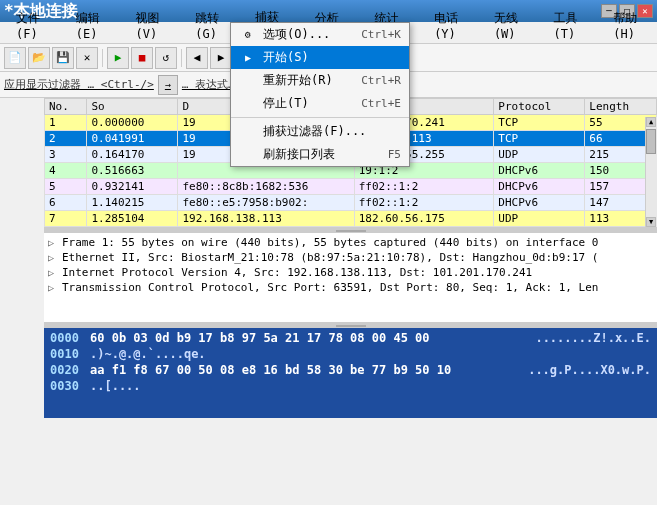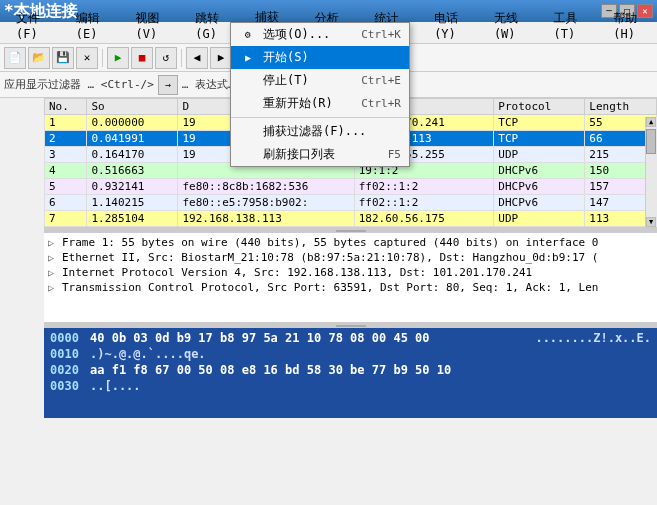--- a/index.html
+++ b/index.html
@@ -95,20 +95,21 @@
 
     
     .filter-bar {
       background: #f5f5f5;
       height: 26px;
       display: flex;
       align-items: center;
       padding: 2px 4px;
       border-bottom: 1px solid #ccc;
       gap: 4px;
+      text-decoration: underline;
     }
     .filter-label {
       font-size: 11px;
       color: #333;
       white-space: nowrap;
     }
     .filter-arrow {
       width: 20px;
       height: 20px;
       background: #e0e0e0;
@@ -358,27 +359,27 @@
     <span class="bullet">⚙</span>
     <span>选项(O)...</span>
     <span class="shortcut">Ctrl+K</span>
   </div>
   <div class="dropdown-item highlighted">
     <span class="bullet">▶</span>
     <span>开始(S)</span>
   </div>
   <div class="dropdown-item">
     <span class="bullet"> </span>
+    <span>重新开始(R)</span>
+    <span class="shortcut">Ctrl+R</span>
+  </div>
+  <div class="dropdown-item">
+    <span class="bullet"> </span>
     <span>停止(T)</span>
     <span class="shortcut">Ctrl+E</span>
-  </div>
-  <div class="dropdown-item">
-    <span class="bullet"> </span>
-    <span>重新开始(R)</span>
-    <span class="shortcut">Ctrl+R</span>
   </div>
   <div class="dropdown-separator"></div>
   <div class="dropdown-item">
     <span class="bullet"> </span>
     <span>捕获过滤器(F)...</span>
   </div>
   <div class="dropdown-item">
     <span class="bullet"> </span>
     <span>刷新接口列表</span>
     <span class="shortcut">F5</span>
@@ -487,30 +488,31 @@
         </div>
       </div>
   </div>
 
   <div class="splitter"></div>
 
   <div class="hex-panel">
     <div id="hex-lines-container">
         <div class="hex-line">
           <span class="hex-addr">0000</span>
-          <span class="hex-bytes">40 0b 03 0d b9 17 b8 97  5a 21 10 78 08 00 45 00</span>
+          <span class="hex-bytes">60 0b 03 0d b9 17 b8 97  5a 21 17 78 08 00 45 00</span>
           <span class="hex-ascii">........Z!.x..E.</span>
         </div>
         <div class="hex-line">
           <span class="hex-addr">0010</span>
           <span class="hex-ascii">.)~.@.@.`....qe.</span>
         </div>
         <div class="hex-line">
           <span class="hex-addr">0020</span>
           <span class="hex-bytes">aa f1 f8 67 00 50 08 e8  16 bd 58 30 be 77 b9 50 10</span>
+          <span class="hex-ascii">...g.P....X0.w.P.</span>
         </div>
         <div class="hex-line">
           <span class="hex-addr">0030</span>
           <span class="hex-ascii">..[....</span>
         </div>
       </div>
   </div>
 
 </div>
 

